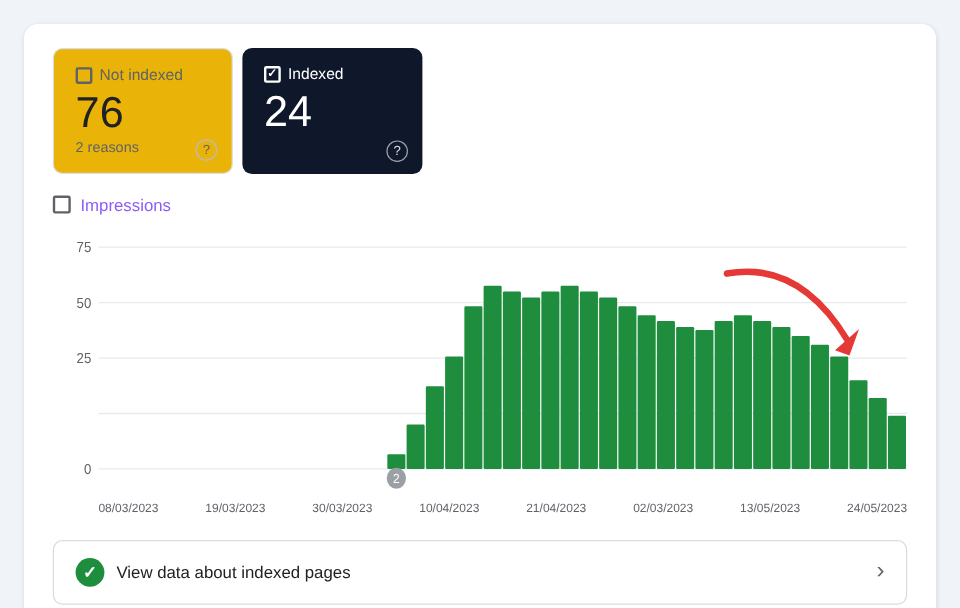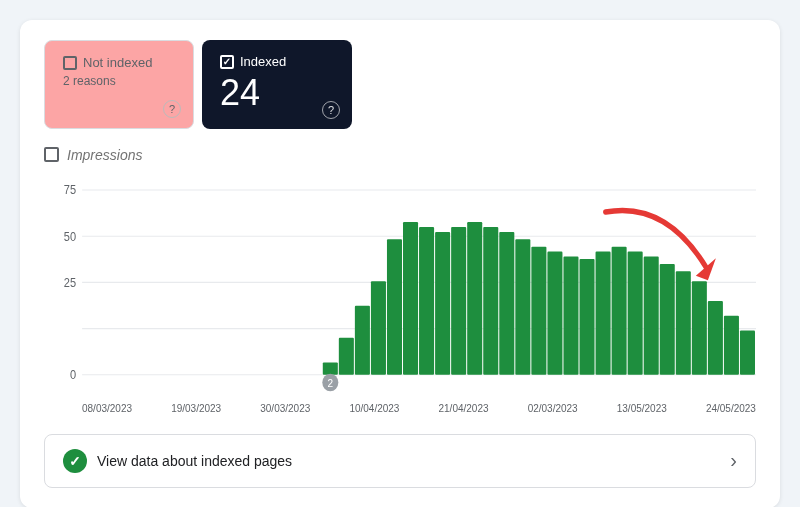--- a/index.html
+++ b/index.html
@@ -26,21 +26,21 @@
       gap: 0;
       margin-bottom: 18px;
     }
     .tile {
       border-radius: 8px;
       padding: 14px 18px;
       min-width: 150px;
       position: relative;
     }
     .tile-not-indexed {
-      background: #fca5a5;
+      background: #eab308;
       border: 1px solid #dadce0;
       margin-right: 8px;
     }
     .tile-indexed {
       background: #0f172a;
       color: #fff;
     }
     .tile-checkbox {
       display: flex;
       align-items: center;
@@ -118,22 +118,21 @@
     }
     .impressions-row .checkbox-box-imp {
       width: 15px;
       height: 15px;
       border: 2px solid #5f6368;
       border-radius: 2px;
       display: inline-block;
     }
     .impressions-label {
       font-size: 14px;
-      color: #737373;
-      font-style: italic;
+      color: #8b5cf6;
     }
 
     
     .chart-area {
       position: relative;
       margin-bottom: 10px;
     }
     .chart-y-label {
       font-size: 11px;
       color: #5f6368;
@@ -202,20 +201,21 @@
 
 <div class="card">
 
   <div class="tiles-row">
 
     <div class="tile tile-not-indexed">
       <div class="tile-checkbox">
         <span class="checkbox-box"></span>
         <span>Not indexed</span>
       </div>
+      <div class="tile-number">76</div>
       <div class="tile-subtitle">2 reasons</div>
       <div class="tile-help">?</div>
     </div>
 
     <div class="tile tile-indexed">
       <div class="tile-checkbox">
         <span class="checkbox-box checkbox-checked"></span>
         <span>Indexed</span>
       </div>
       <div class="tile-number">24</div>

